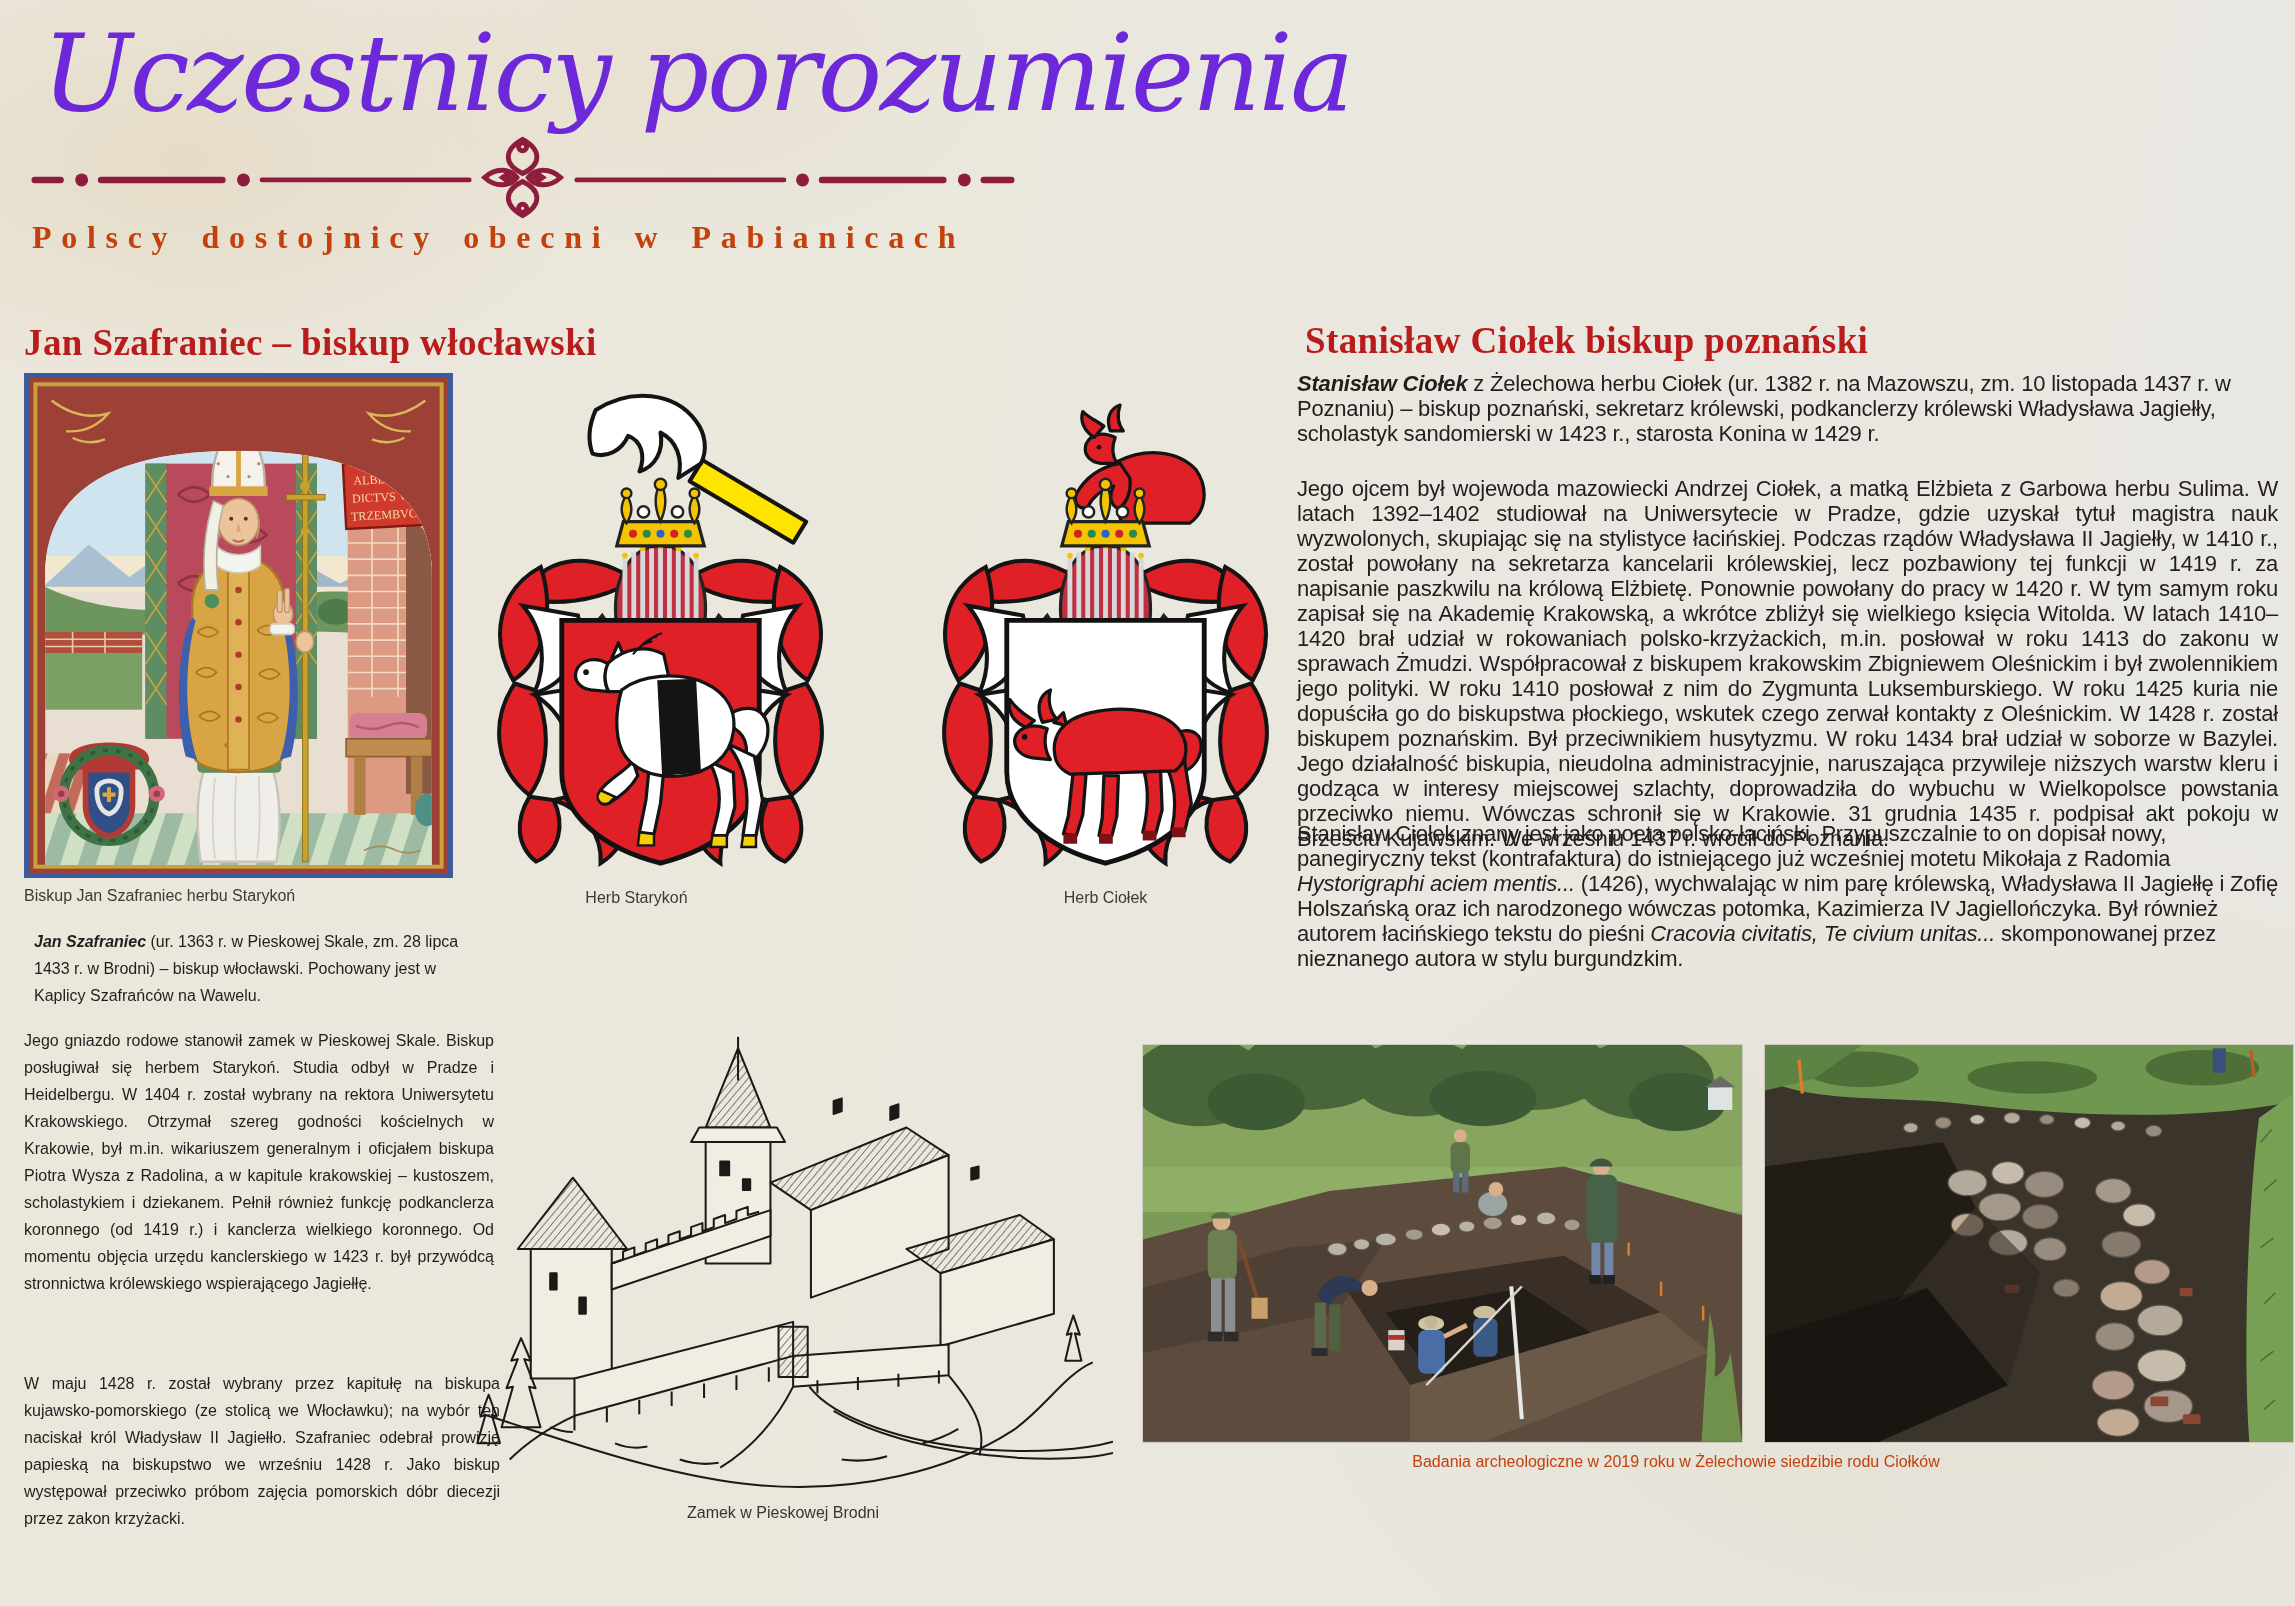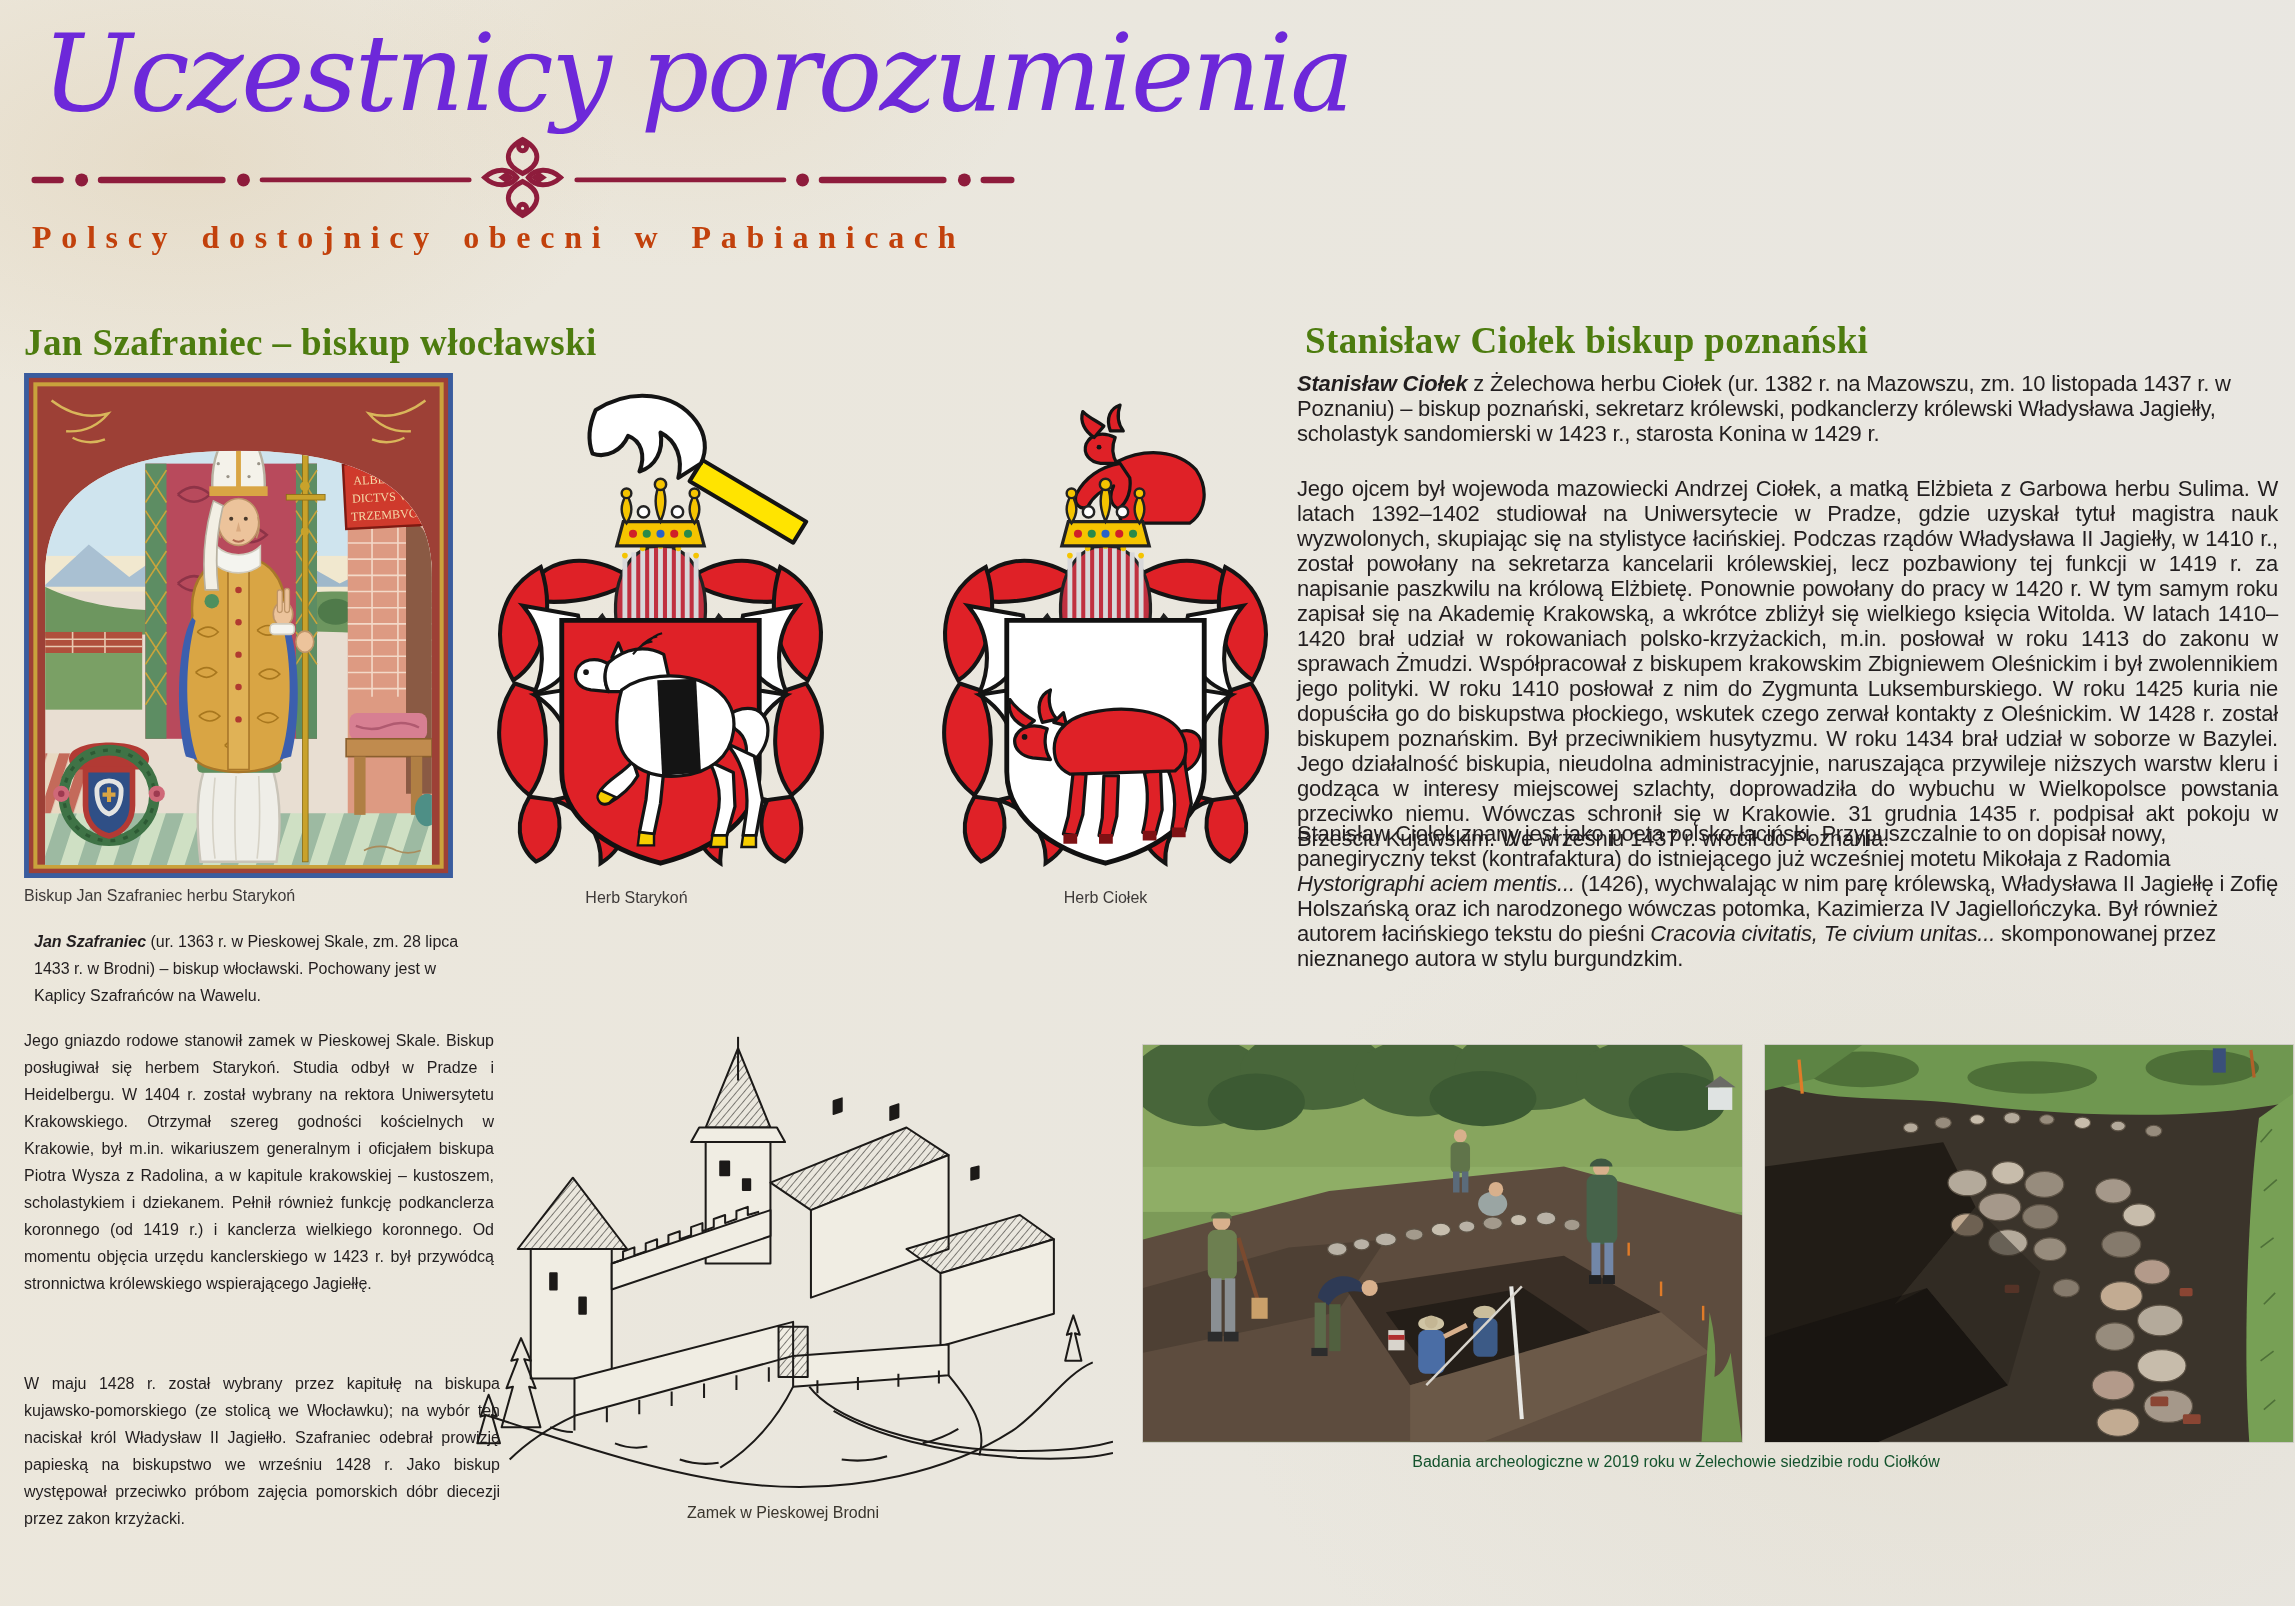--- a/index.html
+++ b/index.html
@@ -11,21 +11,21 @@
       radial-gradient(567px 340px at 30% 4%, rgba(225,205,170,.25), transparent 60%),
       radial-gradient(1053px 729px at 85% 82%, rgba(223,216,198,.45), transparent 70%),
       linear-gradient(100deg,#ece7db 0%,#eae7de 45%,#e9e7e2 100%);
   }
   .abs{position:absolute;}
   .title{left:42px;top:11.3px;width:1069px;font-family:"DejaVu Serif",serif;font-style:italic;
          font-size:107px;letter-spacing:-2.4px;color:#6d28d9;white-space:nowrap;}
   .subtitle{left:32px;top:219px;width:1020px;font-family:"Liberation Serif",serif;font-weight:bold;
             font-size:32px;letter-spacing:9.7px;word-spacing:6.5px;color:#c2410c;white-space:nowrap;}
   .divider{left:31px;top:133px;width:984px;height:89px;}
-  h2{margin:0;font-family:"Liberation Serif",serif;font-weight:bold;font-size:37px;color:#4d7c0f;letter-spacing:0.4px;white-space:nowrap;}
+  h2{margin:0;font-family:"Liberation Serif",serif;font-weight:bold;font-size:37px;color:#b91c1c;letter-spacing:0.4px;white-space:nowrap;}
   .h-left{left:24px;top:321px;}
   .h-right{left:1305px;top:319px;}
   .cap{font-size:16px;color:#3e3a39;}
   .body-txt{font-size:16px;line-height:27px;}
   .body-txt-r{font-size:22px;line-height:25px;letter-spacing:-0.2px;}
   .jus{text-align:justify;}
   .b{font-weight:bold;font-style:italic;}
   .i{font-style:italic;}
   .center{text-align:center;}
   .photo{box-shadow:0 0 0 0.8px rgba(0,0,0,.15);}
@@ -573,14 +573,14 @@
   </g>
   <g fill="#8a4533">
       <rect x="476" y="434" width="22" height="12" rx="2"></rect>
       <rect x="516" y="456" width="22" height="12" rx="2"></rect>
       <rect x="296" y="296" width="18" height="10" rx="2"></rect>
       <rect x="512" y="300" width="16" height="10" rx="2"></rect>
     </g>
   <path d="M160 320 L260 200 L340 280 L300 420 L200 300 Z" fill="#2a241d" opacity=".55"></path>
 </svg>
 
-<div class="abs cap center" style="left:1101px;top:1453px;width:1150px;color:#14532d">Badania archeologiczne w 2019 roku w Żelechowie siedzibie rodu Ciołków</div>
+<div class="abs cap center" style="left:1101px;top:1453px;width:1150px;color:#c2410c">Badania archeologiczne w 2019 roku w Żelechowie siedzibie rodu Ciołków</div>
 
 
 </body></html>

